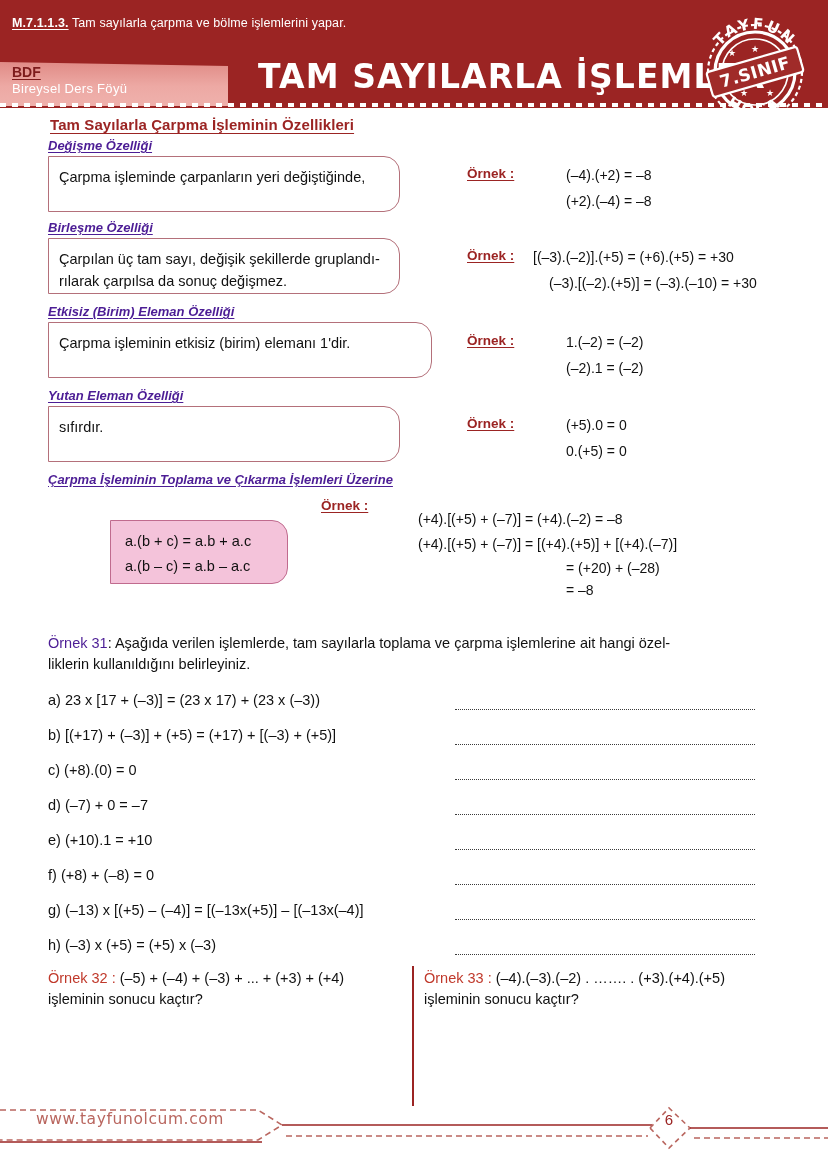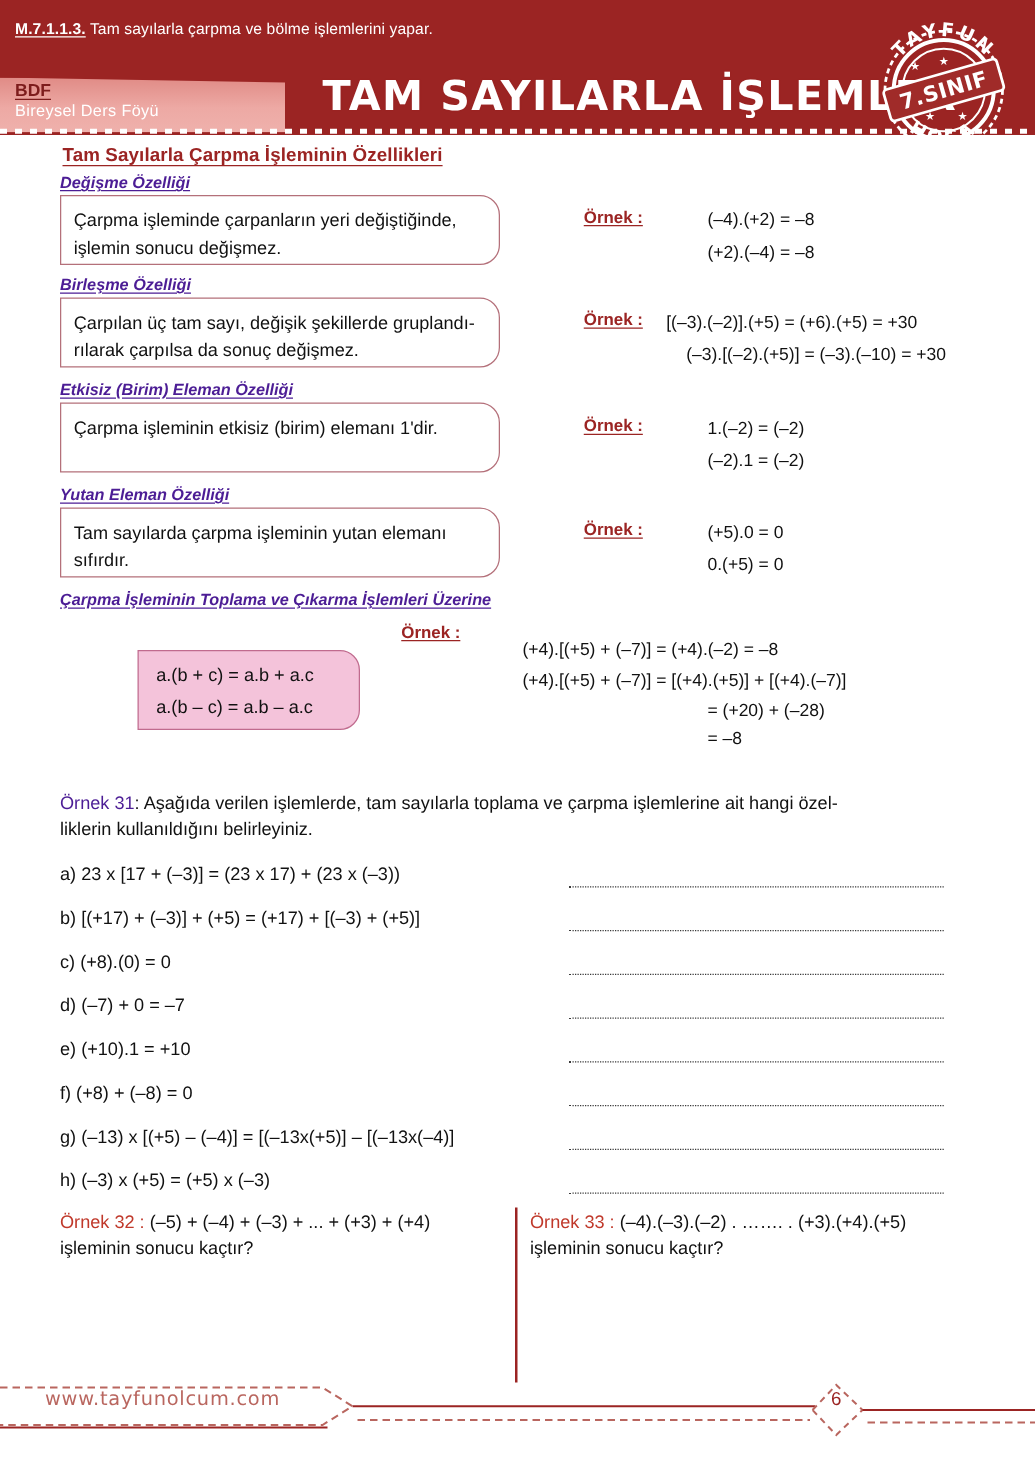--- a/index.html
+++ b/index.html
@@ -209,46 +209,44 @@
   </svg>
 </div>
 
 <div class="content">
 
   <div class="section-title">Tam Sayılarla Çarpma İşleminin Özellikleri</div>
 
   <div class="prop-head" style="left:48px; top:30px;">Değişme Özelliği</div>
   <div class="prop-box" style="left:48px; top:48px; width:352px; height:56px;">
     <div>Çarpma işleminde çarpanların yeri değiştiğinde,</div>
-    <div>işlemin sonucu değişmez.</div>
   </div>
   <div class="ornek-label" style="left:467px; top:58px;">Örnek :</div>
   <div class="eq" style="left:566px; top:56px;">(–4).(+2) = –8</div>
   <div class="eq" style="left:566px; top:82px;">(+2).(–4) = –8</div>
 
   <div class="prop-head" style="left:48px; top:112px;">Birleşme Özelliği</div>
   <div class="prop-box" style="left:48px; top:130px; width:352px; height:56px;">
     <div>Çarpılan üç tam sayı, değişik şekillerde gruplandı-</div>
     <div>rılarak çarpılsa da sonuç değişmez.</div>
   </div>
   <div class="ornek-label" style="left:467px; top:140px;">Örnek :</div>
   <div class="eq" style="left:533px; top:138px;">[(–3).(–2)].(+5) = (+6).(+5) = +30</div>
   <div class="eq" style="left:549px; top:164px;">(–3).[(–2).(+5)] = (–3).(–10) = +30</div>
 
   <div class="prop-head" style="left:48px; top:196px;">Etkisiz (Birim) Eleman Özelliği</div>
-  <div class="prop-box" style="left:48px; top:214px; width:352px; height:56px;">
+  <div class="prop-box" style="left:48px; top:214px; width:384px; height:56px;">
     <div>Çarpma işleminin etkisiz (birim) elemanı 1'dir.</div>
   </div>
   <div class="ornek-label" style="left:467px; top:225px;">Örnek :</div>
   <div class="eq" style="left:566px; top:223px;">1.(–2) = (–2)</div>
   <div class="eq" style="left:566px; top:249px;">(–2).1 = (–2)</div>
 
   <div class="prop-head" style="left:48px; top:280px;">Yutan Eleman Özelliği</div>
   <div class="prop-box" style="left:48px; top:298px; width:352px; height:56px;">
-    <div>Tam sayılarda çarpma işleminin yutan elemanı</div>
     <div>sıfırdır.</div>
   </div>
   <div class="ornek-label" style="left:467px; top:308px;">Örnek :</div>
   <div class="eq" style="left:566px; top:306px;">(+5).0 = 0</div>
   <div class="eq" style="left:566px; top:332px;">0.(+5) = 0</div>
 
   <div class="prop-head" style="left:48px; top:364px;">Çarpma İşleminin Toplama ve Çıkarma İşlemleri Üzerine</div>
 
   <div class="formula-box" style="left:110px; top:412px; width:178px; height:64px;">
     <div>a.(b + c) = a.b + a.c</div>

